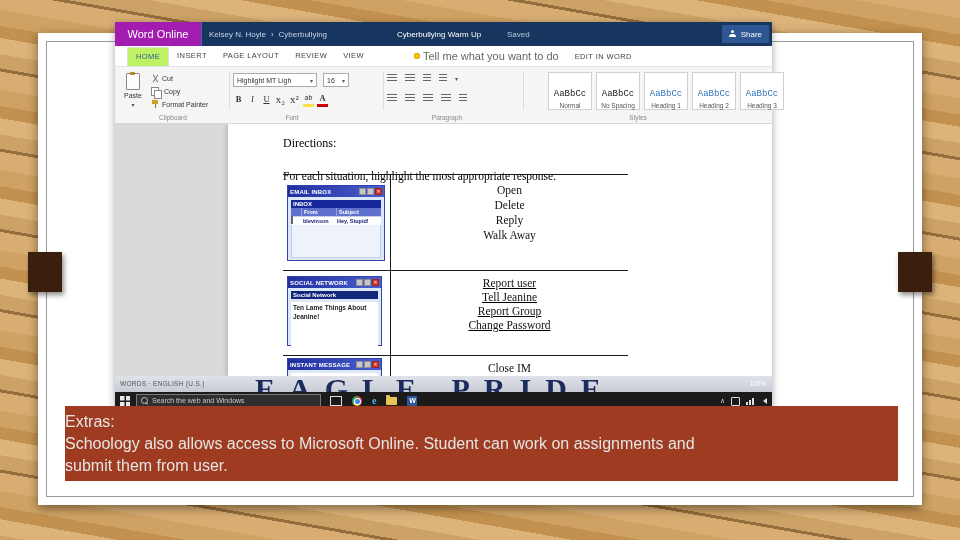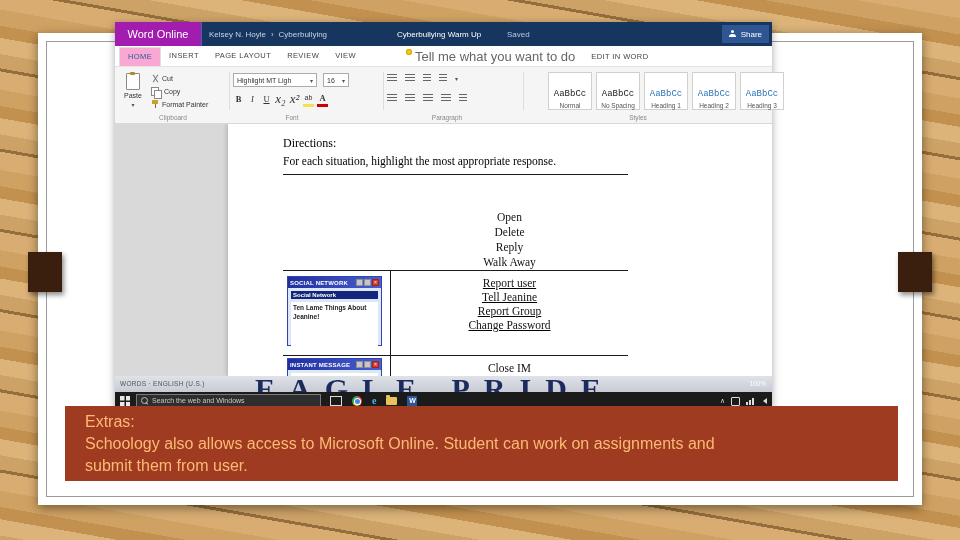--- a/index.html
+++ b/index.html
@@ -22,22 +22,22 @@
   .crumbs{position:absolute;left:94px;top:0;height:24px;display:flex;align-items:center;gap:5px;font-size:8px;color:#c7d3e8;}
   .doc-title{position:absolute;left:282px;top:8px;font-size:8px;color:#fff;}
   .saved{position:absolute;left:392px;top:8px;font-size:8px;color:#b9c8de;}
   .share-btn{position:absolute;right:3px;top:3px;height:18px;padding:0 7px;background:#2d5692;display:flex;align-items:center;gap:4px;font-size:8px;color:#fff;}
   .person-icon{width:8px;height:8px;position:relative;}
   .person-icon::before{content:"";position:absolute;left:2.5px;top:0;width:3px;height:3px;border-radius:50%;background:#fff;}
   .person-icon::after{content:"";position:absolute;left:0.5px;top:3.6px;width:7px;height:3.6px;border-radius:3px 3px 0 0;background:#fff;}
   
   .tabrow{position:relative;height:20px;background:#fff;display:flex;align-items:center;border-bottom:1px solid #e3e3e3;}
   .tab{font-size:7.5px;color:#444;padding:0 8px;letter-spacing:.4px;line-height:18px;height:18px;}
-  .tab.active{background:#f9a8d4;color:#2b579a;border:1px solid #e0e0e0;border-bottom:none;margin-left:4px;}
-  .tellme{display:flex;align-items:flex-start;gap:3px;margin-left:10px;font-size:13px;color:#666;padding-left:32px;}
+  .tab.active{background:#bef264;color:#2b579a;border:1px solid #e0e0e0;border-bottom:none;margin-left:12px;}
+  .tellme{display:flex;align-items:center;gap:3px;margin-left:10px;font-size:11px;color:#666;padding-left:32px;}
   .bulb-icon{width:6px;height:6px;border-radius:50%;background:#f2c811;box-shadow:inset 0 0 0 1px #d9a900;}
   .editword{margin-left:16px;font-size:7.5px;color:#444;letter-spacing:.4px;}
   
   .ribbon{position:relative;height:56px;background:#f5f5f5;border-bottom:1px solid #d8d8d8;color:#333;}
   .grp-divider{position:absolute;top:5px;bottom:13px;width:1px;background:#ddd;}
   .grp-label{position:absolute;bottom:2px;font-size:6.5px;color:#888;text-align:center;}
   .paste-btn{position:absolute;left:4px;top:4px;width:28px;height:38px;display:flex;flex-direction:column;align-items:center;justify-content:center;gap:2px;font-size:7px;}
   .clipboard-icon{width:12px;height:15px;background:#fdfdfd;border:1px solid #8a8a8a;border-radius:1px;position:relative;}
   .clipboard-icon::before{content:"";position:absolute;left:2.5px;top:-2px;width:5px;height:3px;background:#b7862c;border-radius:1px;}
   .caret{font-size:6px;color:#555;}
@@ -51,38 +51,38 @@
   .copy-icon::before{content:"";position:absolute;left:2px;top:2px;width:6px;height:7px;border:1px solid #888;background:#fff;}
   .fp-icon{position:relative;width:8px;height:9px;flex:0 0 8px;}
   .fp-icon::before{content:"";position:absolute;left:1px;top:0;width:6px;height:4px;background:#c9a227;}
   .fp-icon::after{content:"";position:absolute;left:3.5px;top:4px;width:1.5px;height:4px;background:#8a6d1f;}
   .combo{position:absolute;height:14px;background:#fff;border:1px solid #ababab;display:flex;align-items:center;justify-content:space-between;padding:0 3px;font-size:7px;color:#333;box-sizing:border-box;}
   .fmt-row{position:absolute;left:118px;top:25px;height:14px;display:flex;align-items:center;gap:3px;}
   .fbtn{min-width:11px;height:13px;display:flex;align-items:center;justify-content:center;font-size:8.5px;color:#333;font-family:"Liberation Serif",serif;}
   .fbtn.b{font-weight:bold;}
   .fbtn.i{font-style:italic;}
   .fbtn.u{text-decoration:underline;}
-  .fbtn.small{font-size:13px;font-style:italic;}
+  .fbtn.small{font-size:11px;}
   .fbtn.hl{font-size:7px;line-height:7px;border-bottom:3px solid #f7e14a;font-family:"Liberation Sans",sans-serif;}
   .fbtn.fc{border-bottom:3px solid #c00;font-weight:bold;}
   .para-row{position:absolute;display:flex;align-items:center;gap:8px;}
   .p-icon{width:10px;height:9px;background:repeating-linear-gradient(to bottom,#666 0 1px,rgba(0,0,0,0) 1px 3px);}
   .p-icon.narrow{width:8px;}
   .style-tile{position:absolute;top:5px;width:44px;height:38px;background:#fff;border:1px solid #d0d0d0;text-align:center;box-sizing:border-box;}
   .style-prev{font-family:Liberation Mono, monospace;font-size:9px;margin-top:16px;color:#222;}
   .style-tile.head .style-prev{color:#2e74b5;}
   .style-name{font-size:6.5px;color:#555;margin-top:3px;}
   
   .docarea{position:relative;height:252px;background:#d9d9d9;overflow:hidden;}
   .page{position:absolute;left:113px;top:0;width:544px;height:252px;background:#fff;box-shadow:-2px 0 4px rgba(0,0,0,.15);}
   .directions-label{position:absolute;left:55px;top:12px;font:12px "Liberation Serif",serif;color:#000;}
-  .directions-text{position:absolute;left:55px;top:31px;font:11.5px "Liberation Serif",serif;color:#000;}
+  .directions-text{position:absolute;left:55px;top:46px;font:11.5px "Liberation Serif",serif;color:#000;}
   .dtable{position:absolute;left:55px;top:50px;width:345px;border-top:1px solid #1a1a1a;}
   .trow{display:flex;border-bottom:1px solid #1a1a1a;}
-  .trow.r1{height:95px;align-items:flex-end;}
+  .trow.r1{height:95px;}
   .trow.r2{height:84px;text-decoration:underline;}
   .trow.r3{height:22px;border-bottom:none;}
   .cell-l{width:107px;border-right:1px solid #1a1a1a;position:relative;overflow:hidden;}
   .cell-r{flex:1;text-align:center;font-family:"Liberation Serif",serif;font-size:11.5px;color:#111;overflow:hidden;}
   .r1 .cell-r{padding-top:8px;}
   .r1 .opt{line-height:15px;}
   .r2 .cell-r{padding-top:5px;}
   .r2 .opt{line-height:14px;}
   .r3 .cell-r{padding-top:6px;}
   
@@ -134,21 +134,21 @@
   .word-icon{width:10px;height:10px;background:#2b579a;color:#fff;font-size:7px;font-weight:bold;text-align:center;line-height:10px;}
   .tray{position:absolute;right:5px;top:0;height:18px;display:flex;align-items:center;gap:6px;color:#ddd;font-size:7px;}
   .net-icon{display:flex;align-items:flex-end;gap:1px;height:7px;}
   .net-icon i{display:block;width:2px;background:#ddd;}
   .net-icon i:nth-child(1){height:3px;}
   .net-icon i:nth-child(2){height:5px;}
   .net-icon i:nth-child(3){height:7px;}
   .ac-icon{width:7px;height:7px;border:1px solid #ddd;border-radius:1px;}
   .spk-icon{width:0;height:0;border:3px solid rgba(0,0,0,0);border-right:4px solid #ddd;}
   
-  .caption{position:absolute;left:65px;top:406px;width:833px;height:75px;background:#9e3b20;color:#fdba74;padding:5px 20px;box-sizing:border-box;font-size:16px;line-height:22px;}
+  .caption{position:absolute;left:65px;top:406px;width:833px;height:75px;background:#9e3b20;color:#e5e5e5;padding:5px 0;box-sizing:border-box;font-size:16px;line-height:22px;}
 </style>
 </head>
 <body>
 
 <div class="slide">
   <div class="slide-border"></div>
 </div>
 <div class="accent-block accent-left"></div>
 <div class="accent-block accent-right"></div>
 

